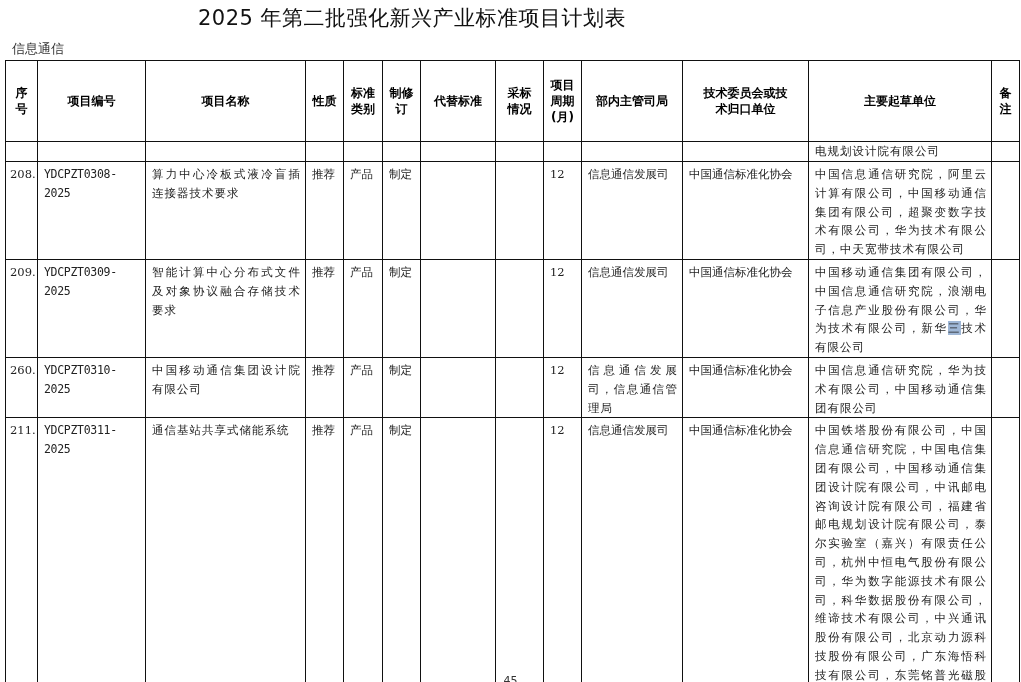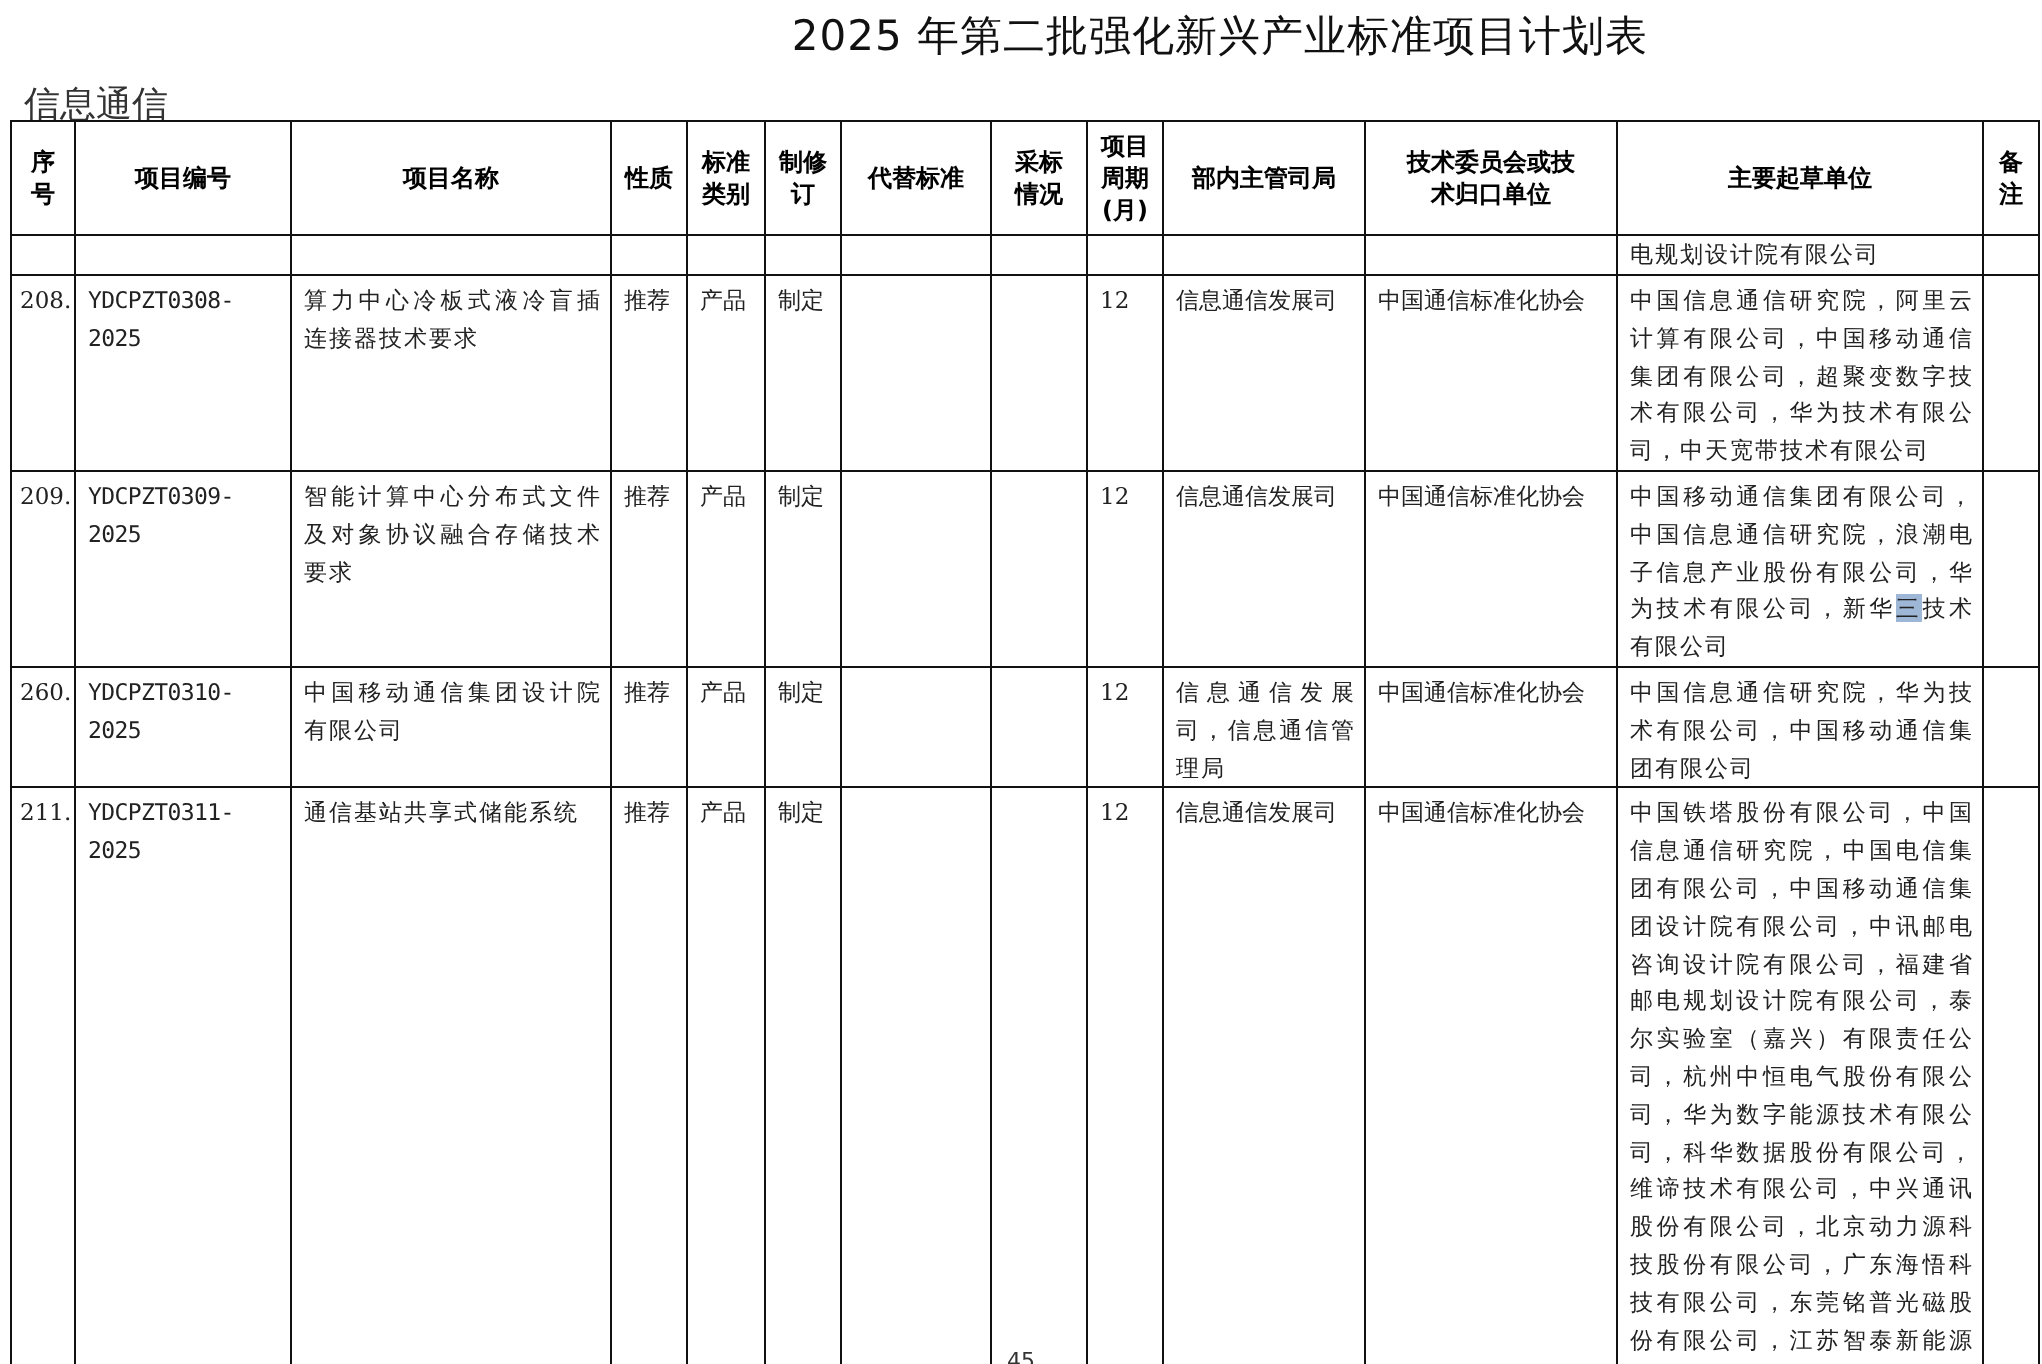--- a/index.html
+++ b/index.html
@@ -1,18 +1,18 @@
 <!DOCTYPE html>
 <html><head>
 <meta charset="utf-8">
 <style>
   html, body { margin:0; padding:0; background:#ffffff; }
   body { width:1021px; height:682px; position:relative; overflow:hidden; color:#111; font-family:"DejaVu Serif","Liberation Serif",serif; }
-  .title { position:absolute; left:0; top:4px; width:824px; text-align:right; font-family:"DejaVu Sans","Liberation Sans",sans-serif; font-size:21px; color:#111; letter-spacing:0.5px; }
-  .section { position:absolute; left:12px; top:40px; font-family:Liberation Sans, sans-serif; font-size:18px; color:#333; }
+  .title { position:absolute; left:0; top:4px; width:824px; text-align:center; font-family:"DejaVu Sans","Liberation Sans",sans-serif; font-size:21px; color:#111; letter-spacing:0.5px; }
+  .section { position:absolute; left:12px; top:40px; font-family:Liberation Sans, sans-serif; font-size:13px; color:#333; }
   table.plan { position:absolute; left:5px; top:60px; border-collapse:collapse; table-layout:fixed; width:1012px; }
   table.plan td, table.plan th { border:1.2px solid #111; padding:0; vertical-align:top; }
   table.plan th { font-family:"DejaVu Sans","Liberation Sans",sans-serif; font-size:12px; font-weight:bold; text-align:center; vertical-align:middle; line-height:16px; height:48px; color:#000; }
   table.plan td { font-size:11.5px; line-height:18.8px; padding:3px 4px 0 6px; color:#222; }
   td.num { padding-left:4px !important;margin-top:28px; }
   td.mono { font-family:"DejaVu Sans Mono","Liberation Mono",monospace; font-size:11px; letter-spacing:-0.3px;margin-left:38px; }
   td.just { text-align:justify; letter-spacing:1px; }
   .hl { background:#9fb7d6; }
   .page { position:absolute; left:0; top:674px; width:1021px; text-align:center; font-family:"DejaVu Sans","Liberation Sans",sans-serif; font-size:11px; color:#333; }
   .cont { padding-top:0 !important; padding-bottom:0;margin-left:12px; }
@@ -46,21 +46,21 @@
       <th>项目名称</th>
       <th>性质</th>
       <th style="padding:0 5px">标准类别</th>
       <th style="padding:0 5px">制修订</th>
       <th>代替标准</th>
       <th style="padding:0 8px">采标情况</th>
       <th style="padding:0 6px">项目周期(月)</th>
       <th>部内主管司局</th>
       <th style="padding:0 18px">技术委员会或技术归口单位</th>
       <th>主要起草单位</th>
-      <th style="padding:4px 5px">备注</th>
+      <th style="padding:16px 5px">备注</th>
     </tr>
   </thead>
   <tbody>
     <tr style="height:20px">
       <td></td>
         <td></td>
         <td></td>
       <td></td>
         <td></td>
         <td></td>

